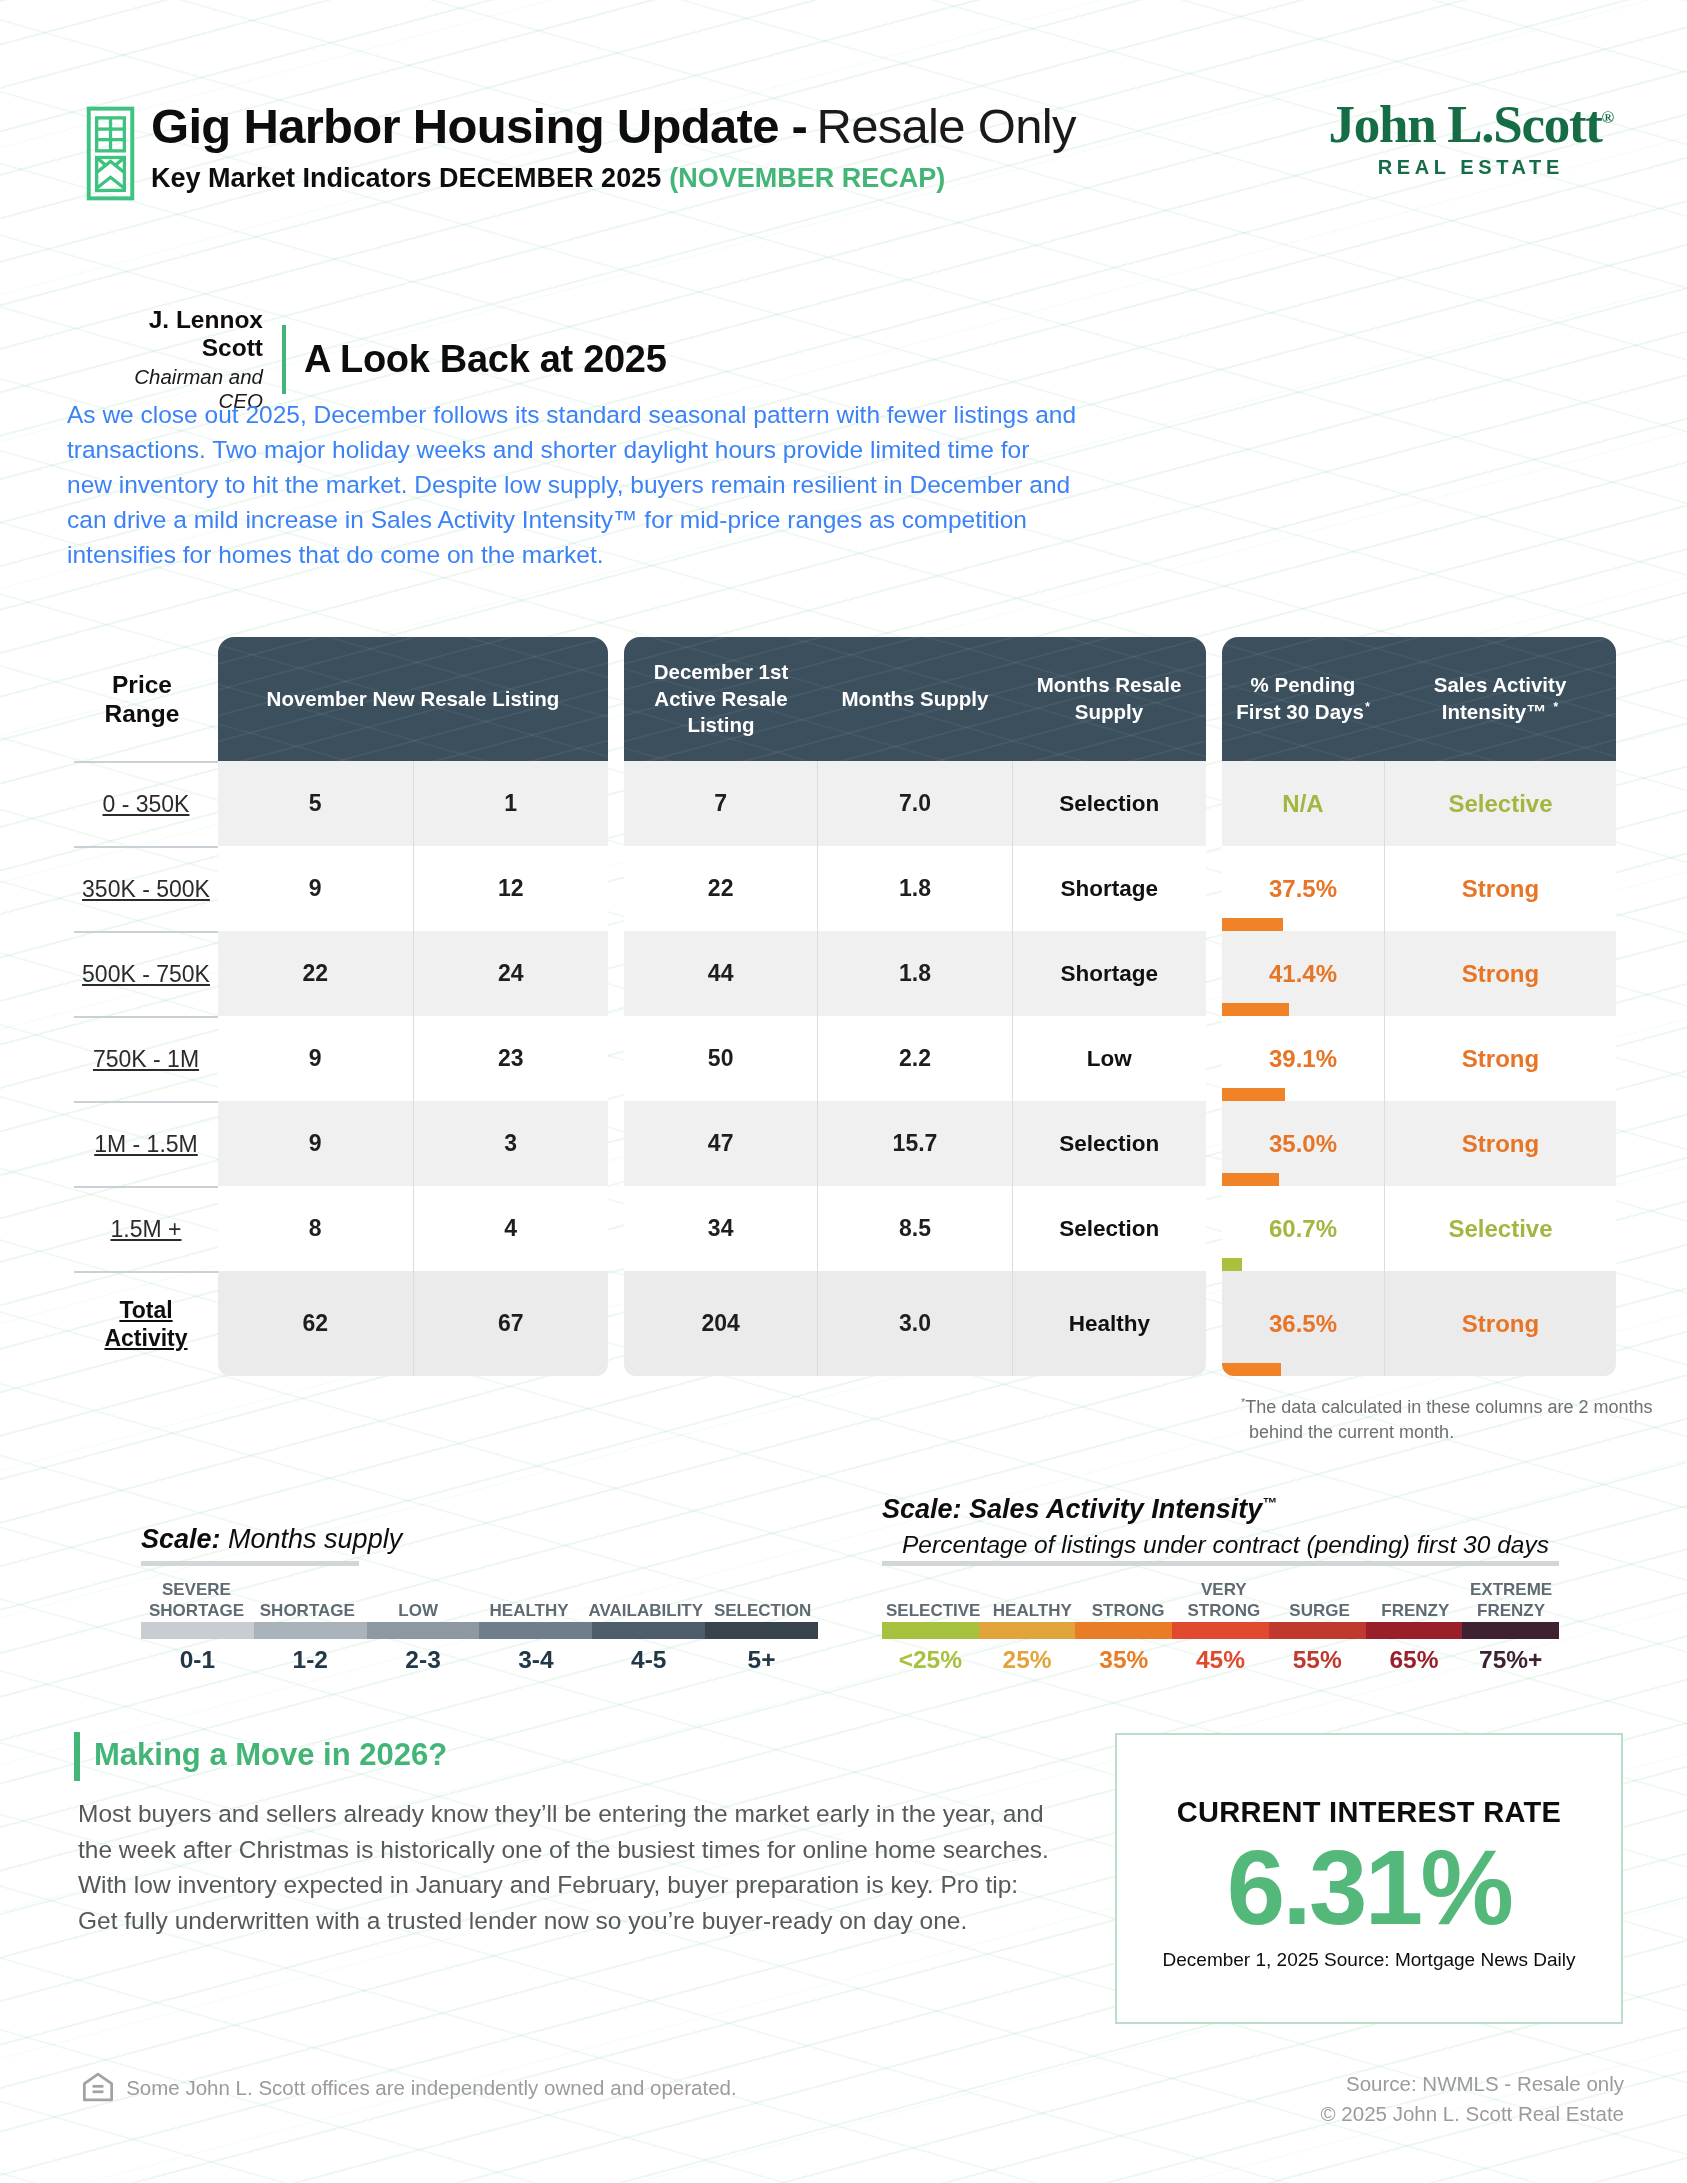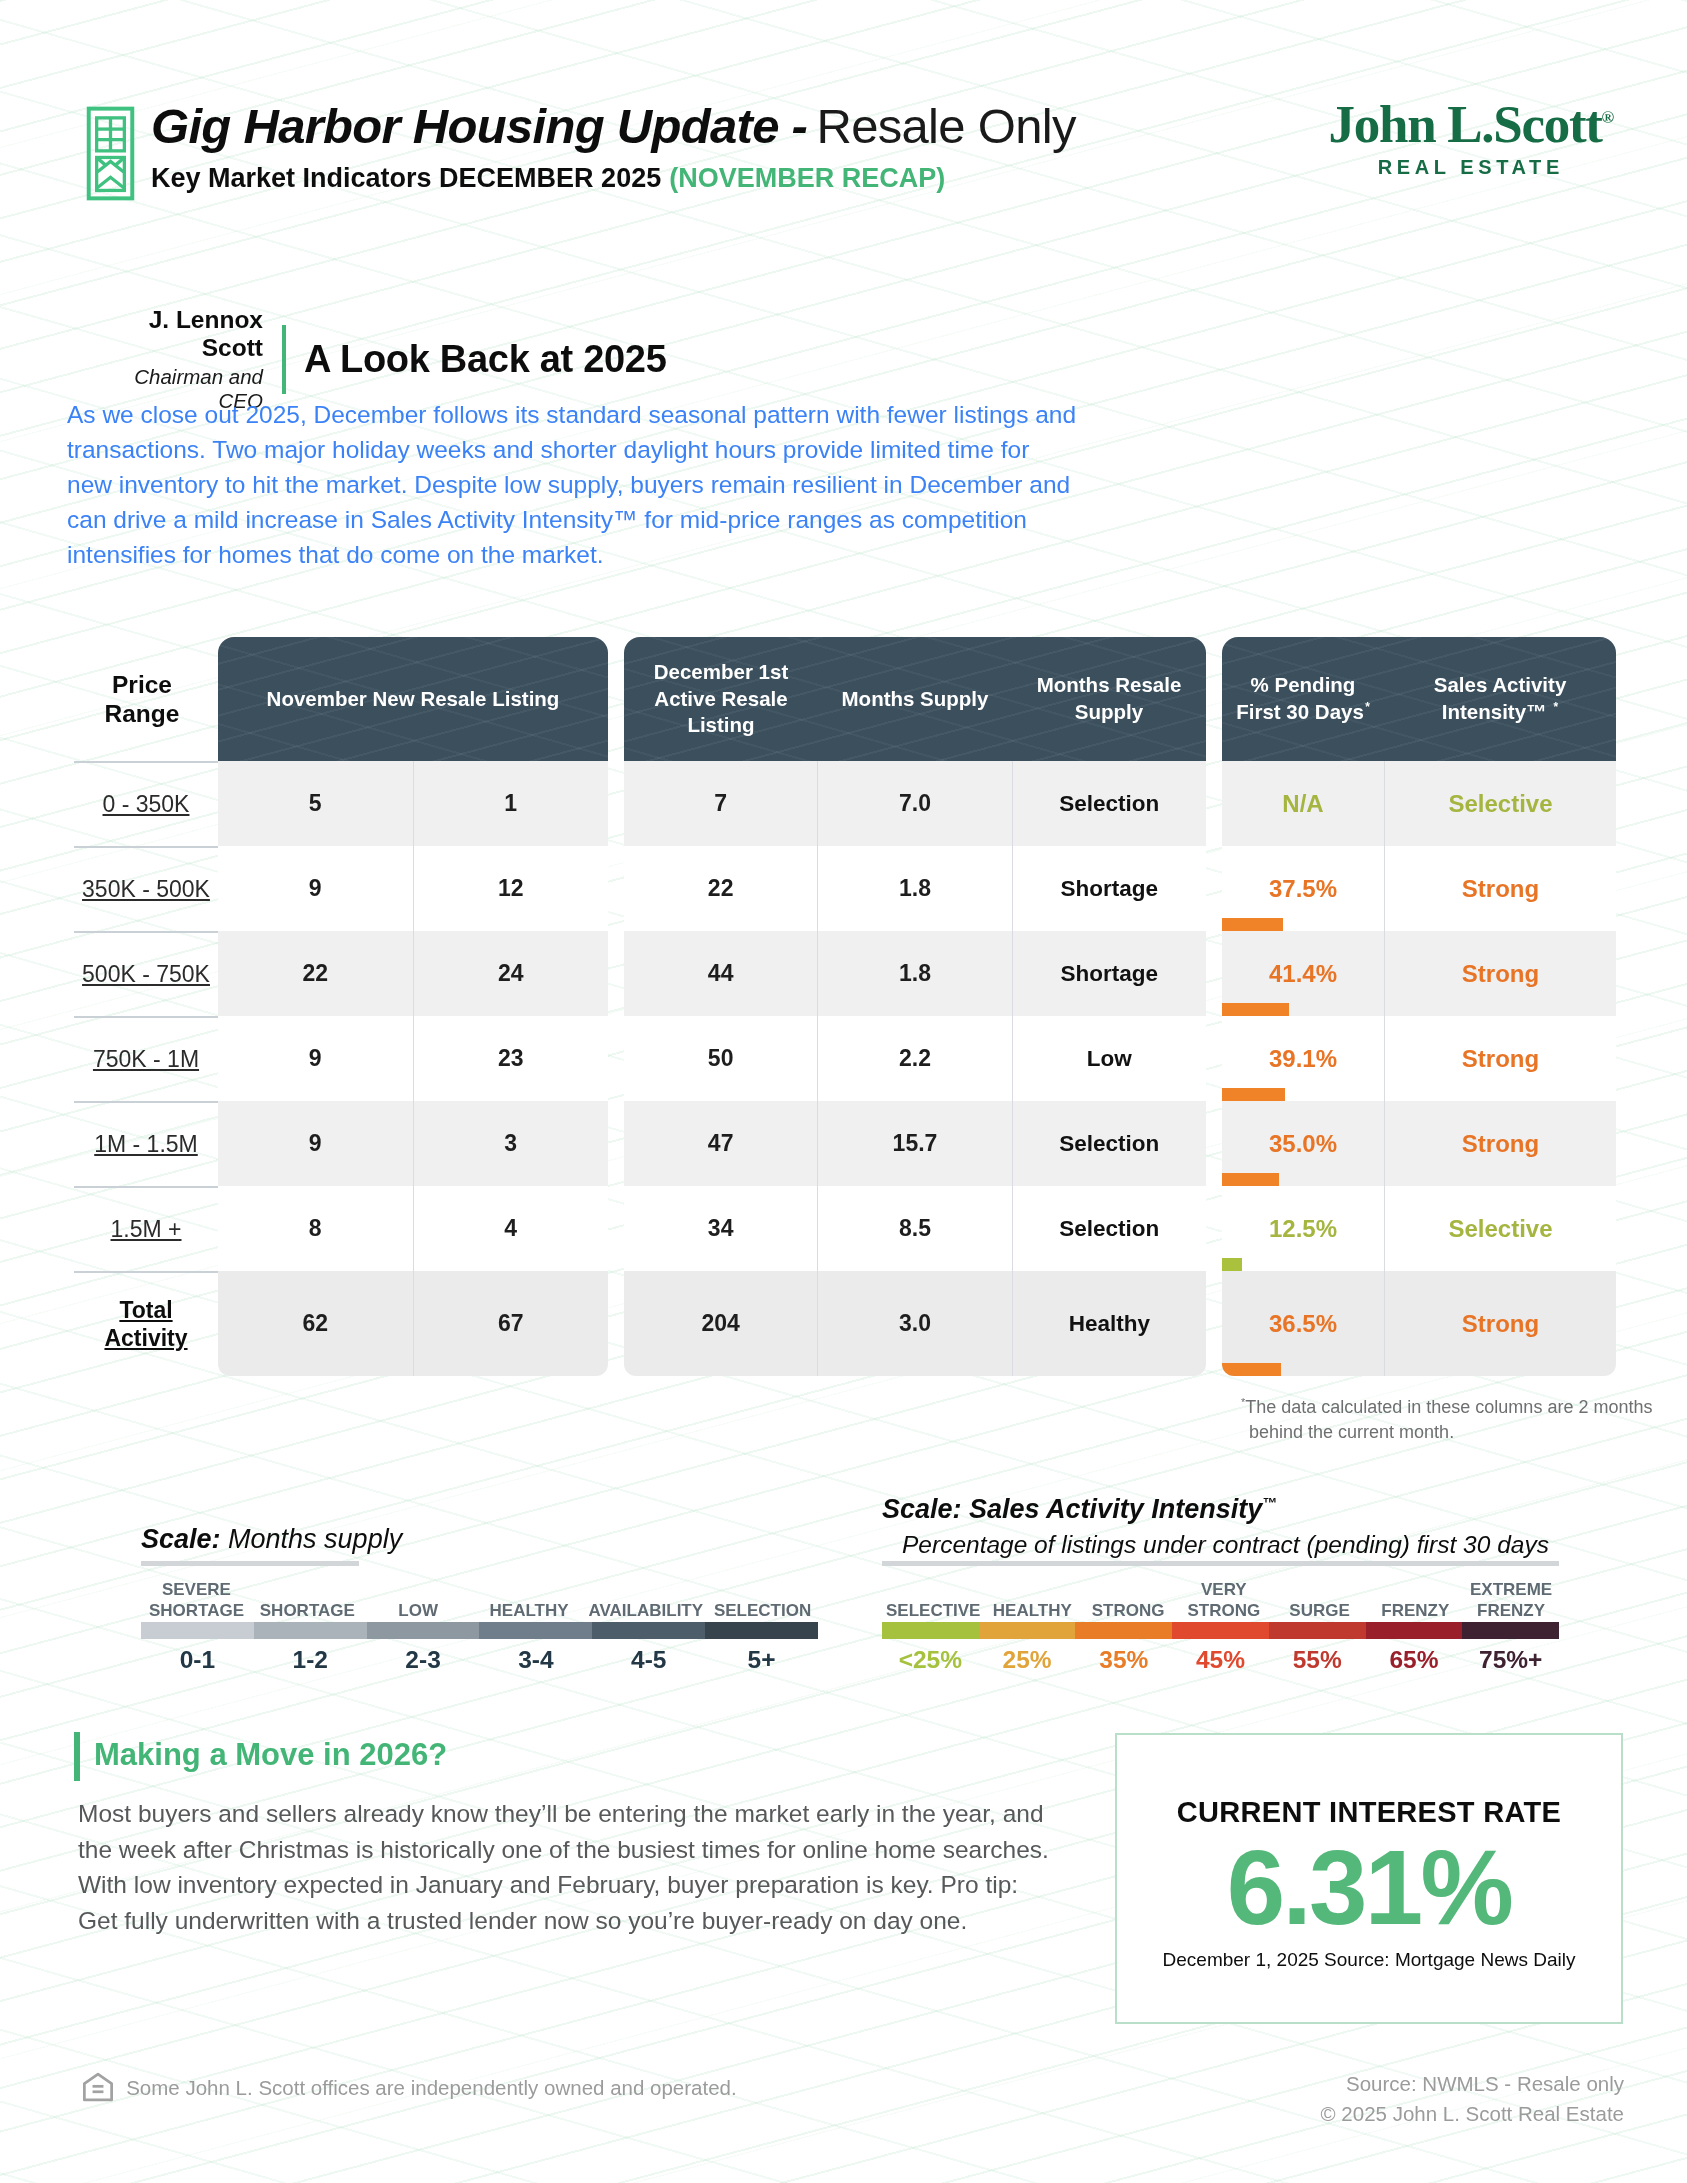--- a/index.html
+++ b/index.html
@@ -15,21 +15,21 @@
     position:absolute; inset:0;
     background:
       repeating-linear-gradient(165deg, rgba(122,201,152,0.13) 0 2px, transparent 2px 42px),
       repeating-linear-gradient(196deg, rgba(122,201,152,0.10) 0 2px, transparent 2px 69px),
       repeating-linear-gradient(165deg, rgba(122,201,152,0.06) 0 1.3px, transparent 1.3px 142px);
   }
   
   .hdr-icon { position:absolute; left:86px; top:106px; }
   .title-wrap { position:absolute; left:151px; top:98px; }
   .title-line { font-size:49px; letter-spacing:-0.7px; white-space:nowrap; }
-  .title-bold { font-weight:700; color:#0d0d0d;font-style:italic; }
+  .title-bold { font-weight:700; color:#0d0d0d; }
   .title-light { font-weight:400; color:#1a1a1a; margin-left:9.3px; }
   .subtitle { margin-top:9.3px; font-size:27px; font-weight:700; color:#0d0d0d; }
   .subtitle .hl { color:#43b576; margin-left:8px; }
   .logo { position:absolute; right:74px; top:98px; text-align:center; }
   .logo-script { font-family:"Liberation Serif", serif; font-weight:700; font-size:53px; color:#156c45; letter-spacing:-1.3px; line-height:1; }
   .logo-script sup { font-size:17px; vertical-align:super; }
   .logo-sub { margin-top:5.3px; font-size:20px; font-weight:700; color:#156c45; letter-spacing:4.6px; }
   
   .lookback { position:absolute; left:86px; top:306px; display:flex; align-items:center; }
   .author { width:177px; text-align:right; }
@@ -288,21 +288,21 @@
     </div>
     <div class="trow odd">
       <div class="cell pct">
           <span style="color: rgb(232, 116, 37);">35.0%</span>
           <span class="pct-bar" style="width: 35%; background-color: rgb(240, 131, 39);"></span>
         </div>
       <div class="cell intensity" style="color: rgb(232, 116, 37);">Strong</div>
     </div>
     <div class="trow">
       <div class="cell pct">
-          <span style="color: rgb(165, 181, 63);">12.5%</span>
+          <span style="color: rgb(165, 181, 63);">60.7%</span>
           <span class="pct-bar" style="width: 12.5%; background-color: rgb(169, 193, 60);"></span>
         </div>
       <div class="cell intensity" style="color: rgb(165, 181, 63);">Selective</div>
     </div>
     <div class="trow totalrow">
       <div class="cell pct">
           <span style="color: rgb(232, 116, 37);">36.5%</span>
           <span class="pct-bar" style="width: 36.5%; background-color: rgb(240, 131, 39);"></span>
         </div>
       <div class="cell intensity" style="color: rgb(232, 116, 37);">Strong</div>

